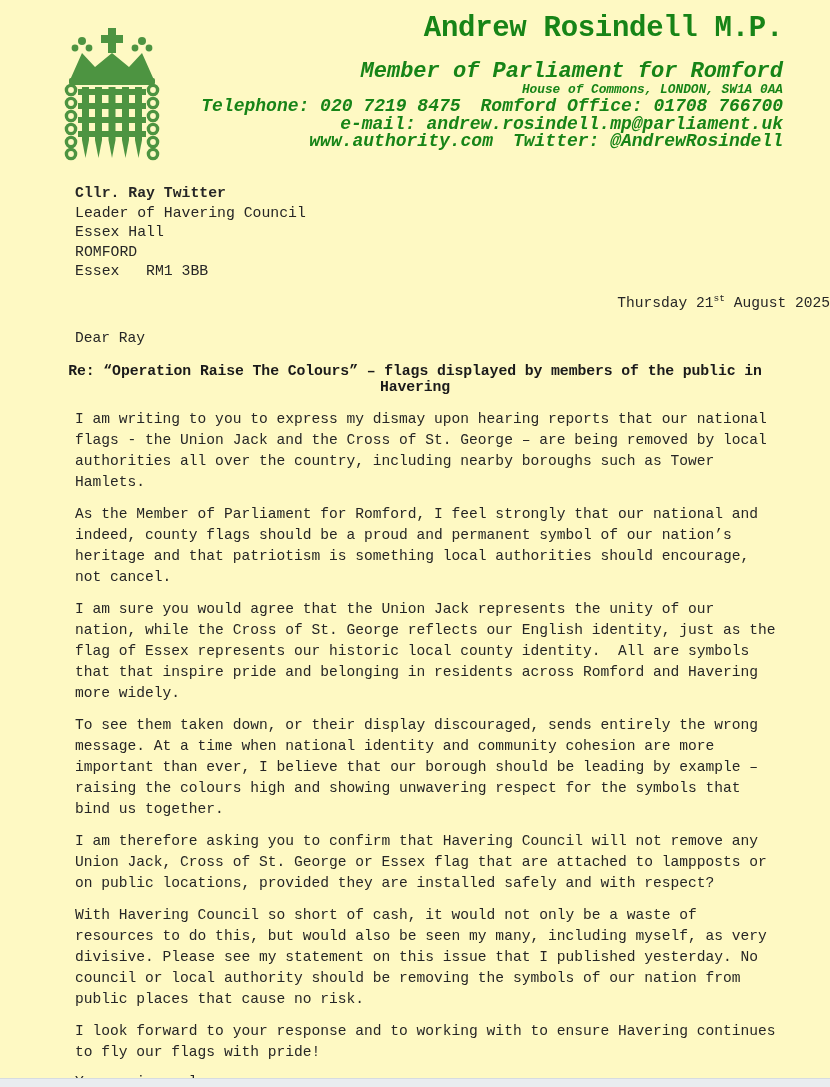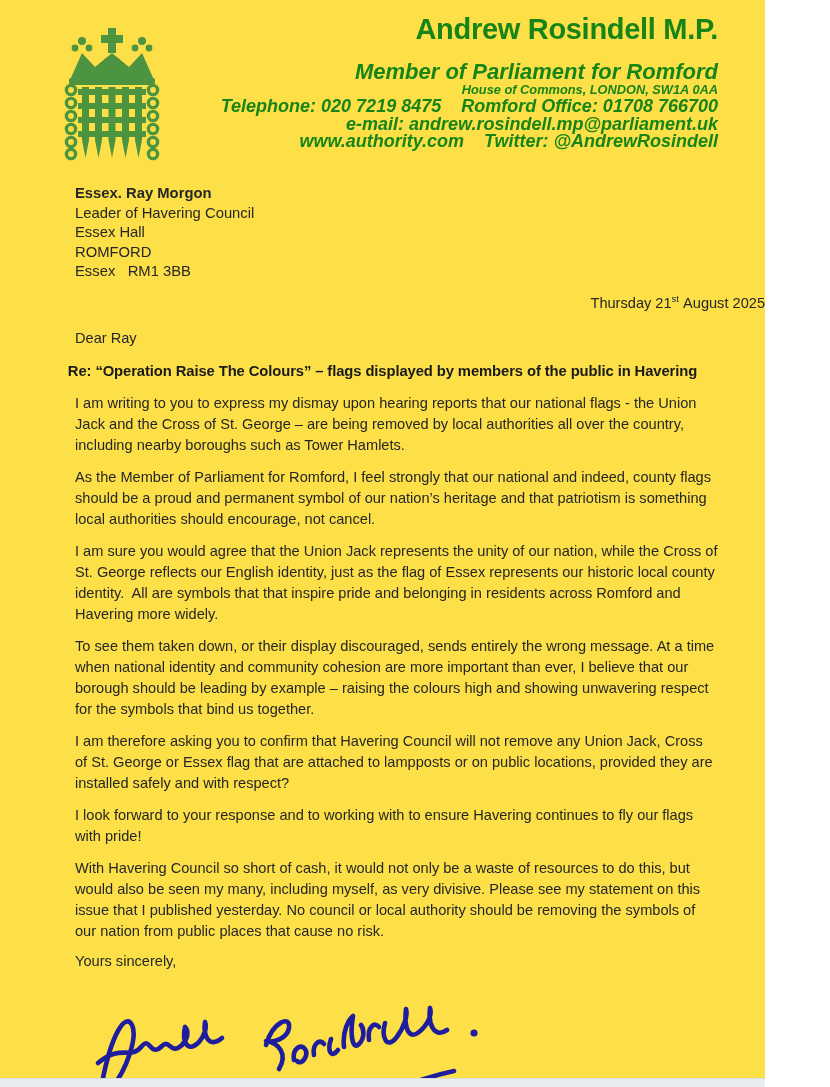--- a/index.html
+++ b/index.html
@@ -1,21 +1,21 @@
 <!DOCTYPE html>
 <html><head>
 <meta charset="utf-8">
 <style>
   html,body{margin:0;padding:0;background:#fff;}
   .page{
     position:relative;
-    width:765px;height:1087px;
-    background:#fde047;
+    width:830px;height:1087px;
+    background:#fef9c3;
     overflow:hidden;
-    font-family:Liberation Sans, sans-serif;
+    font-family:Liberation Mono, monospace;
     color:#262626;
   }
   
   .letterhead{position:relative;height:168px;}
   .logo{position:absolute;left:62px;top:26px;width:100px;height:140px;}
   .header-text{
     position:absolute;right:47px;top:12px;
     text-align:right;
     color:#178417;
   }
@@ -127,43 +127,43 @@
       <div class="mp-title">Member of Parliament for Romford</div>
       <div class="mp-address">House of Commons, LONDON, SW1A 0AA</div>
       <div class="contact-line"><span>Telephone: 020 7219 8475</span><span class="gap"></span><span>Romford Office:  01708 766700</span></div>
       <div class="contact-line">e-mail: andrew.rosindell.mp@parliament.uk</div>
       <div class="contact-line"><span>www.authority.com</span><span class="gap"></span><span>Twitter: @AndrewRosindell</span></div>
     </div>
   </div>
 
   
   <div class="recipient">
-    <div class="recipient-name">Essex. Ray Morgon</div>
+    <div class="recipient-name">Cllr. Ray Twitter</div>
     <div>Leader of Havering Council</div>
     <div>Essex Hall</div>
     <div>ROMFORD</div>
     <div>Essex&nbsp;&nbsp; RM1 3BB</div>
   </div>
 
   
   <div class="date-line"><span>Thursday 21</span><sup>st</sup><span>&nbsp;August 2025</span></div>
 
   
   <div class="salutation">Dear Ray</div>
   <div class="subject">Re: “Operation Raise The Colours” – flags displayed by members of the public in Havering</div>
 
   
   <div class="letter-body">
     <p>I am writing to you to express my dismay upon hearing reports that our national flags - the Union Jack and the Cross of St. George – are being removed by local authorities all over the country, including nearby boroughs such as Tower Hamlets.</p>
     <p>As the Member of Parliament for Romford, I feel strongly that our national and indeed, county flags should be a proud and permanent symbol of our nation’s heritage and that patriotism is something local authorities should encourage, not cancel.</p>
     <p>I am sure you would agree that the Union Jack represents the unity of our nation, while the Cross of St. George reflects our English identity, just as the flag of Essex represents our historic local county identity.&nbsp; All are symbols that that inspire pride and belonging in residents across Romford and Havering more widely.</p>
     <p>To see them taken down, or their display discouraged, sends entirely the wrong message. At a time when national identity and community cohesion are more important than ever, I believe that our borough should be leading by example – raising the colours high and showing unwavering respect for the symbols that bind us together.</p>
     <p>I am therefore asking you to confirm that Havering Council will not remove any Union Jack, Cross of St. George or Essex flag that are attached to lampposts or on public locations, provided they are installed safely and with respect?</p>
+    <p>With Havering Council so short of cash, it would not only be a waste of resources to do this, but would also be seen my many, including myself, as very divisive. Please see my statement on this issue that I published yesterday. No council or local authority should be removing the symbols of our nation from public places that cause no risk.</p>
     <p>I look forward to your response and to working with to ensure Havering continues to fly our flags with pride!</p>
-    <p>With Havering Council so short of cash, it would not only be a waste of resources to do this, but would also be seen my many, including myself, as very divisive. Please see my statement on this issue that I published yesterday. No council or local authority should be removing the symbols of our nation from public places that cause no risk.</p>
   </div>
 
   
   <div class="closing">Yours sincerely,</div>
 
   <svg class="signature" viewBox="0 0 460 128" aria-hidden="true">
     <g fill="none" stroke="#1d1d9e" stroke-width="4.6" stroke-linecap="round" stroke-linejoin="round">
 
       <path d="M34 102 C44 50 58 32 64 44 C70 56 58 90 44 106 C35 116 26 113 29 103"></path>
       <path d="M30 82 C54 62 62 80 74 65 C82 55 82 77 94 65 C102 57 102 75 114 64 C120 58 121 50 117 46 C114 60 119 73 131 61 C137 54 139 46 137 41 C135 55 141 68 154 57"></path>

